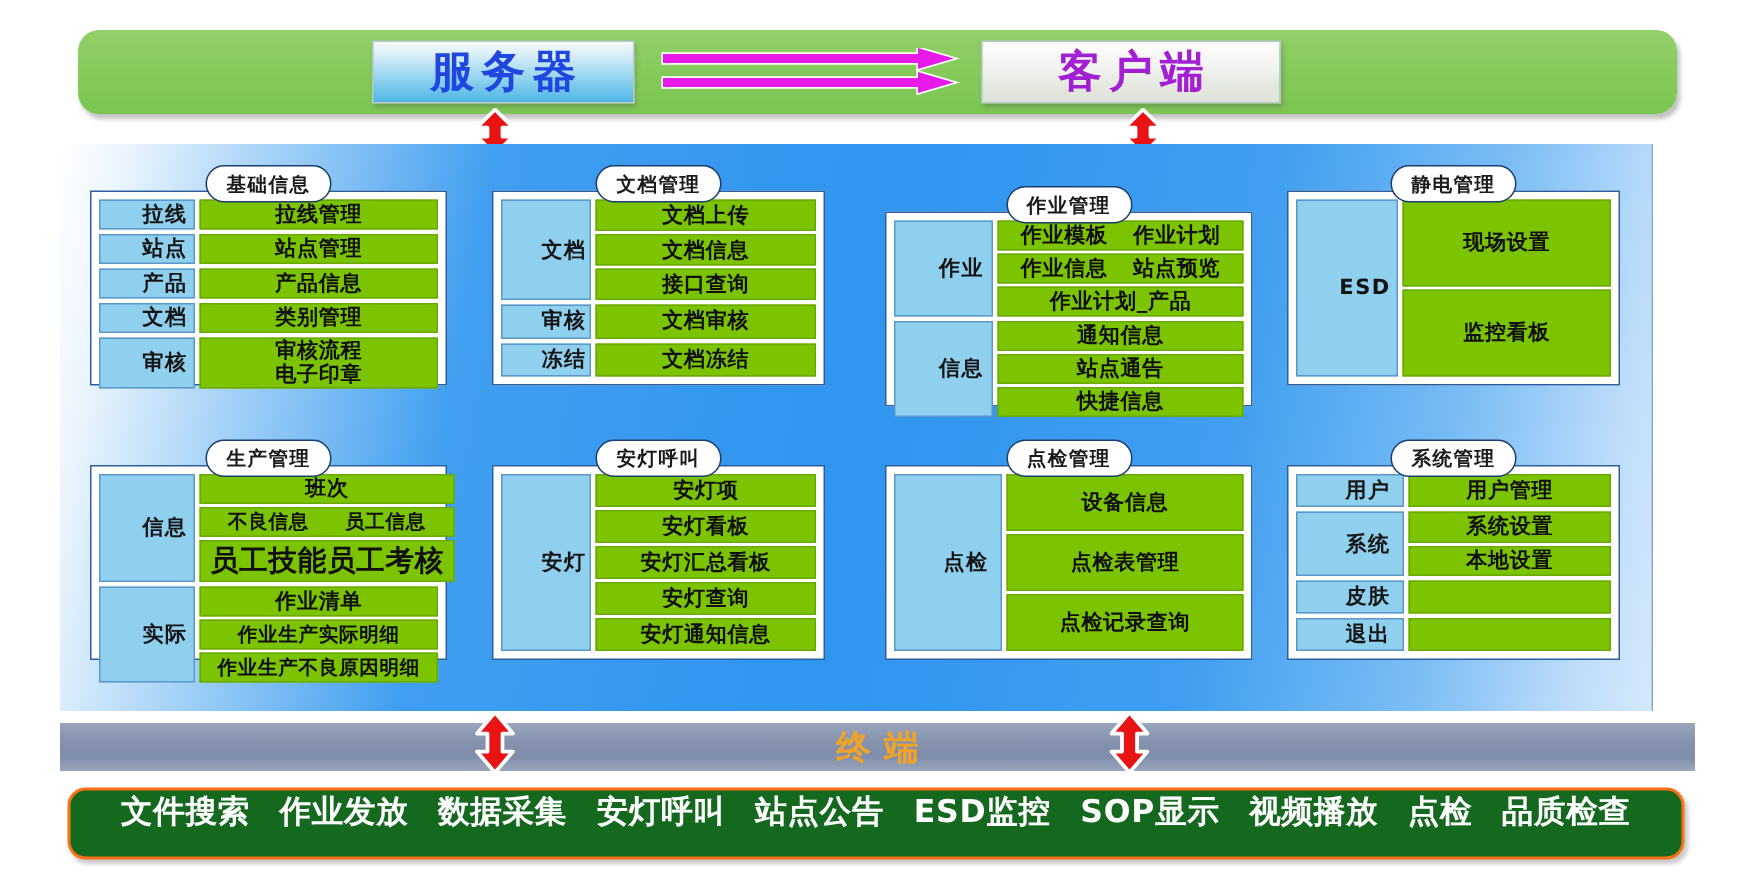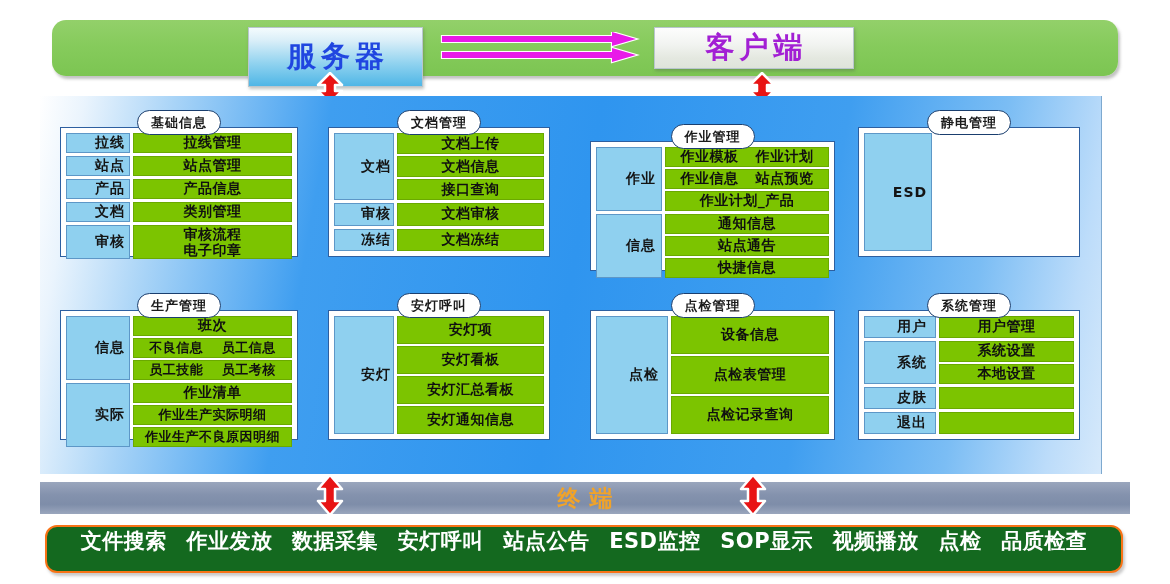--- a/index.html
+++ b/index.html
@@ -15,21 +15,21 @@
   .top-bar {
     position: absolute;
     left: 52px; top: 20px; width: 1066px; height: 56px;
     background: linear-gradient(180deg, #93d06a 0%, #86cb5c 45%, #7cc552 100%);
     border-radius: 14px;
     box-shadow: 2px 3px 3px rgba(120,120,120,0.45);
     display: flex; align-items: center;
   }
   .server-box {
     position: absolute; left: 196px; top: 7px;
-    width: 175px; height: 60px;
+    width: 175px; height: 42px;
     background: linear-gradient(180deg,#f4fbfd 0%, #d9eef8 22%, #8fd2ef 62%, #4fb6e6 100%);
     border: 1px solid #b9c6ce;
     display: flex; align-items: center; justify-content: center;
     box-shadow: 1px 2px 3px rgba(80,90,80,0.35);
   }
   .server-box span {
     font-size: 29px; font-weight: bold; color: #2046e0;
     letter-spacing: 5px; text-indent: 5px;
     font-family: "DejaVu Serif", "Liberation Serif", serif;
   }
@@ -294,39 +294,43 @@
     </div>
   </div>
 
   <div class="module" style="left:818px; top:14px; width:222px; height:147px;">
     <div class="module-title">
       <span>静电管理</span>
     </div>
     <div class="module-frame">
       <div class="grp">
         <div class="grp-label" style="width:68px;">ESD</div>
+        <div class="grp-items">
+          <div class="btn">现场设置</div>
+          <div class="btn">监控看板</div>
+        </div>
       </div>
     </div>
   </div>
 
   <div class="module" style="left:20px; top:197px; width:238px; height:147px;">
     <div class="module-title">
       <span>生产管理</span>
     </div>
     <div class="module-frame">
       <div class="grp">
         <div class="grp-label" style="width:64px;">信息</div>
         <div class="grp-items">
           <div class="btn">班次</div>
           <div class="btn two-col" style="font-size:13px;">
 
             <span>不良信息</span>
             <span>员工信息</span>
           </div>
-          <div class="btn two-col" style="font-size:13px;">
+          <div class="btn two-col" style="font-size:19px;">
 
             <span>员工技能</span>
             <span>员工考核</span>
           </div>
         </div>
       </div>
       <div class="grp">
         <div class="grp-label" style="width:64px;">实际</div>
         <div class="grp-items">
           <div class="btn">作业清单</div>
@@ -341,20 +345,21 @@
     <div class="module-title">
       <span>安灯呼叫</span>
     </div>
     <div class="module-frame">
       <div class="grp">
         <div class="grp-label" style="width:60px;">安灯</div>
         <div class="grp-items">
           <div class="btn">安灯项</div>
           <div class="btn">安灯看板</div>
           <div class="btn">安灯汇总看板</div>
+          <div class="btn">安灯查询</div>
           <div class="btn">安灯通知信息</div>
         </div>
       </div>
     </div>
   </div>
 
   <div class="module" style="left:550px; top:197px; width:245px; height:147px;">
     <div class="module-title">
       <span>点检管理</span>
     </div>

